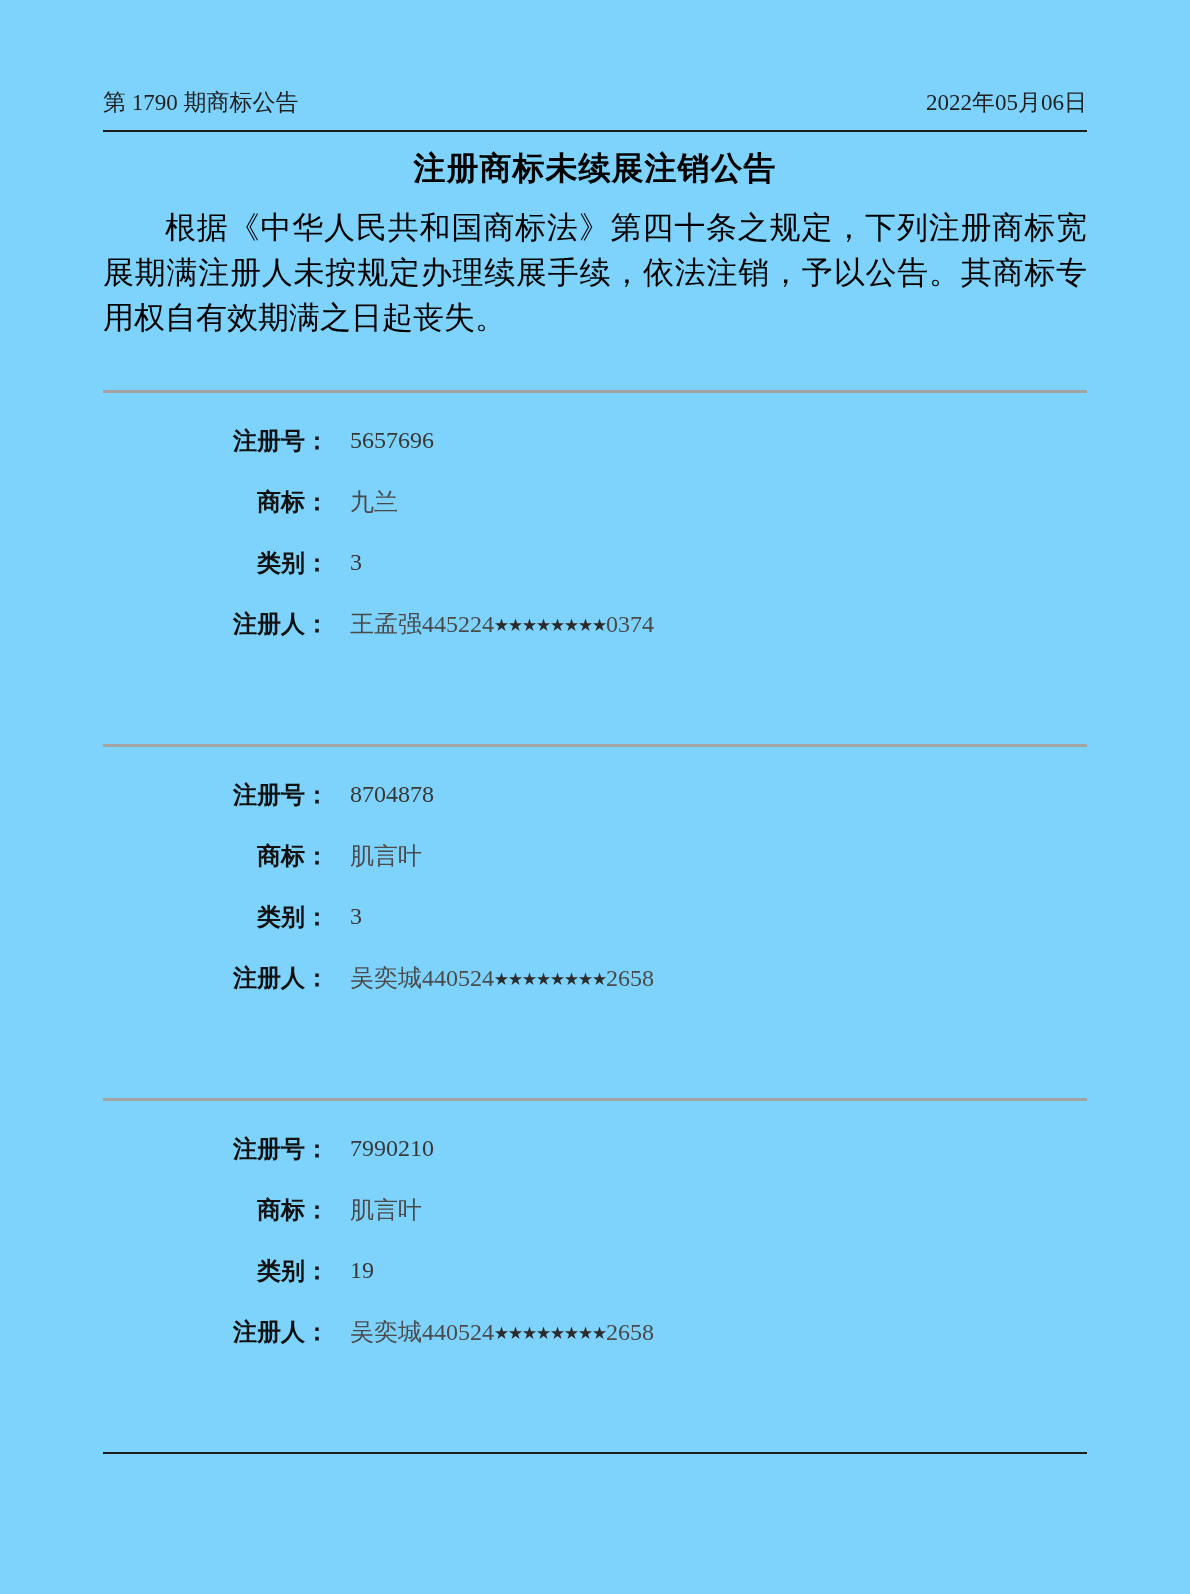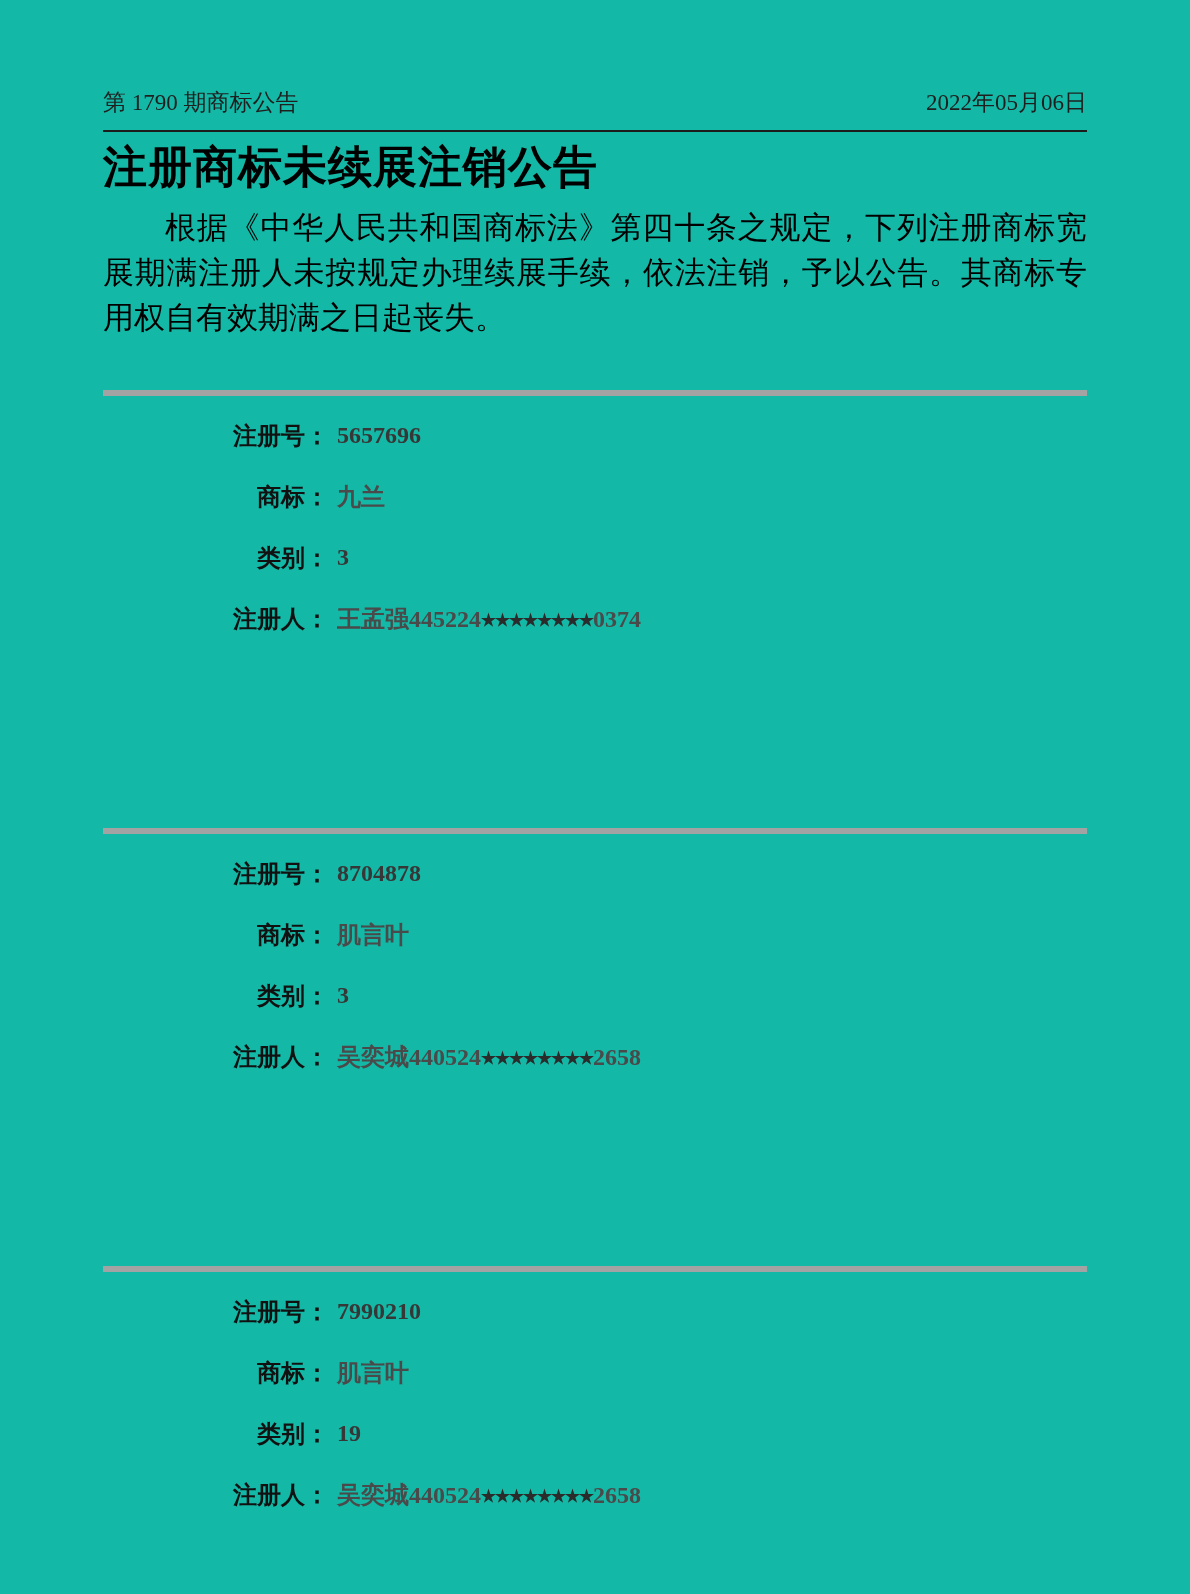--- a/index.html
+++ b/index.html
@@ -10,21 +10,21 @@
   body {
     width: 1190px;
     height: 1594px;
     font-family: "Liberation Serif", serif;
     color: #1a1a1a;
   }
   .page {
     position: relative;
     width: 1190px;
     height: 1594px;
-    background: #14b8a6;
+    background: #7dd3fc;
     overflow: hidden;
     box-sizing: border-box;
   }
   .content {
     margin: 0 103px;
     width: 984px;
   }
   
   .doc-header {
     padding-top: 90px;
@@ -39,69 +39,68 @@
   }
   .header-rule {
     margin-top: 14px;
     border: 0;
     border-top: 2.5px solid #1c1c1c;
     height: 0;
   }
   
   .doc-title {
     margin: 11px 0 0 0;
-    font-size: 44px;
+    font-size: 32px;
     line-height: 50px;
     font-weight: bold;
-    text-align: left;
+    text-align: center;
     color: #000000;
     letter-spacing: 1px;
   }
   
   .intro {
     margin: 12px 0 0 0;
     font-size: 31px;
     line-height: 45px;
     font-weight: normal;
     color: #000000;
     text-align: justify;
     text-indent: 2em;
   }
   
   .records {
     margin-top: 50px;
   }
   .record {
-    border-top: 6px solid #a3a3a3;
-    height: 438px;
+    border-top: 3px solid #a3a3a3;
+    height: 354px;
     box-sizing: border-box;
-    padding-top: 9px;
+    padding-top: 17px;
   }
   .field-row {
     display: flex;
     align-items: center;
     height: 61px;
   }
   .field-label {
     display: inline-block;
     width: 226px;
     text-align: right;
     font-family: "Liberation Sans", sans-serif;
     font-weight: 700;
     font-size: 24px;
     color: #111111;
     white-space: nowrap;
   }
   .field-value {
-    margin-left: 8px;
+    margin-left: 21px;
     font-family: "Liberation Serif", serif;
     font-size: 24px;
     color: #373737;
     white-space: nowrap;
-    font-weight: bold;
   }
   .value-light {
     color: #4a4a4a;
   }
   .mask-stars {
     font-size: 15px;
     letter-spacing: -1px;
     vertical-align: 2px;
     color: #2b2b2b;
   }

